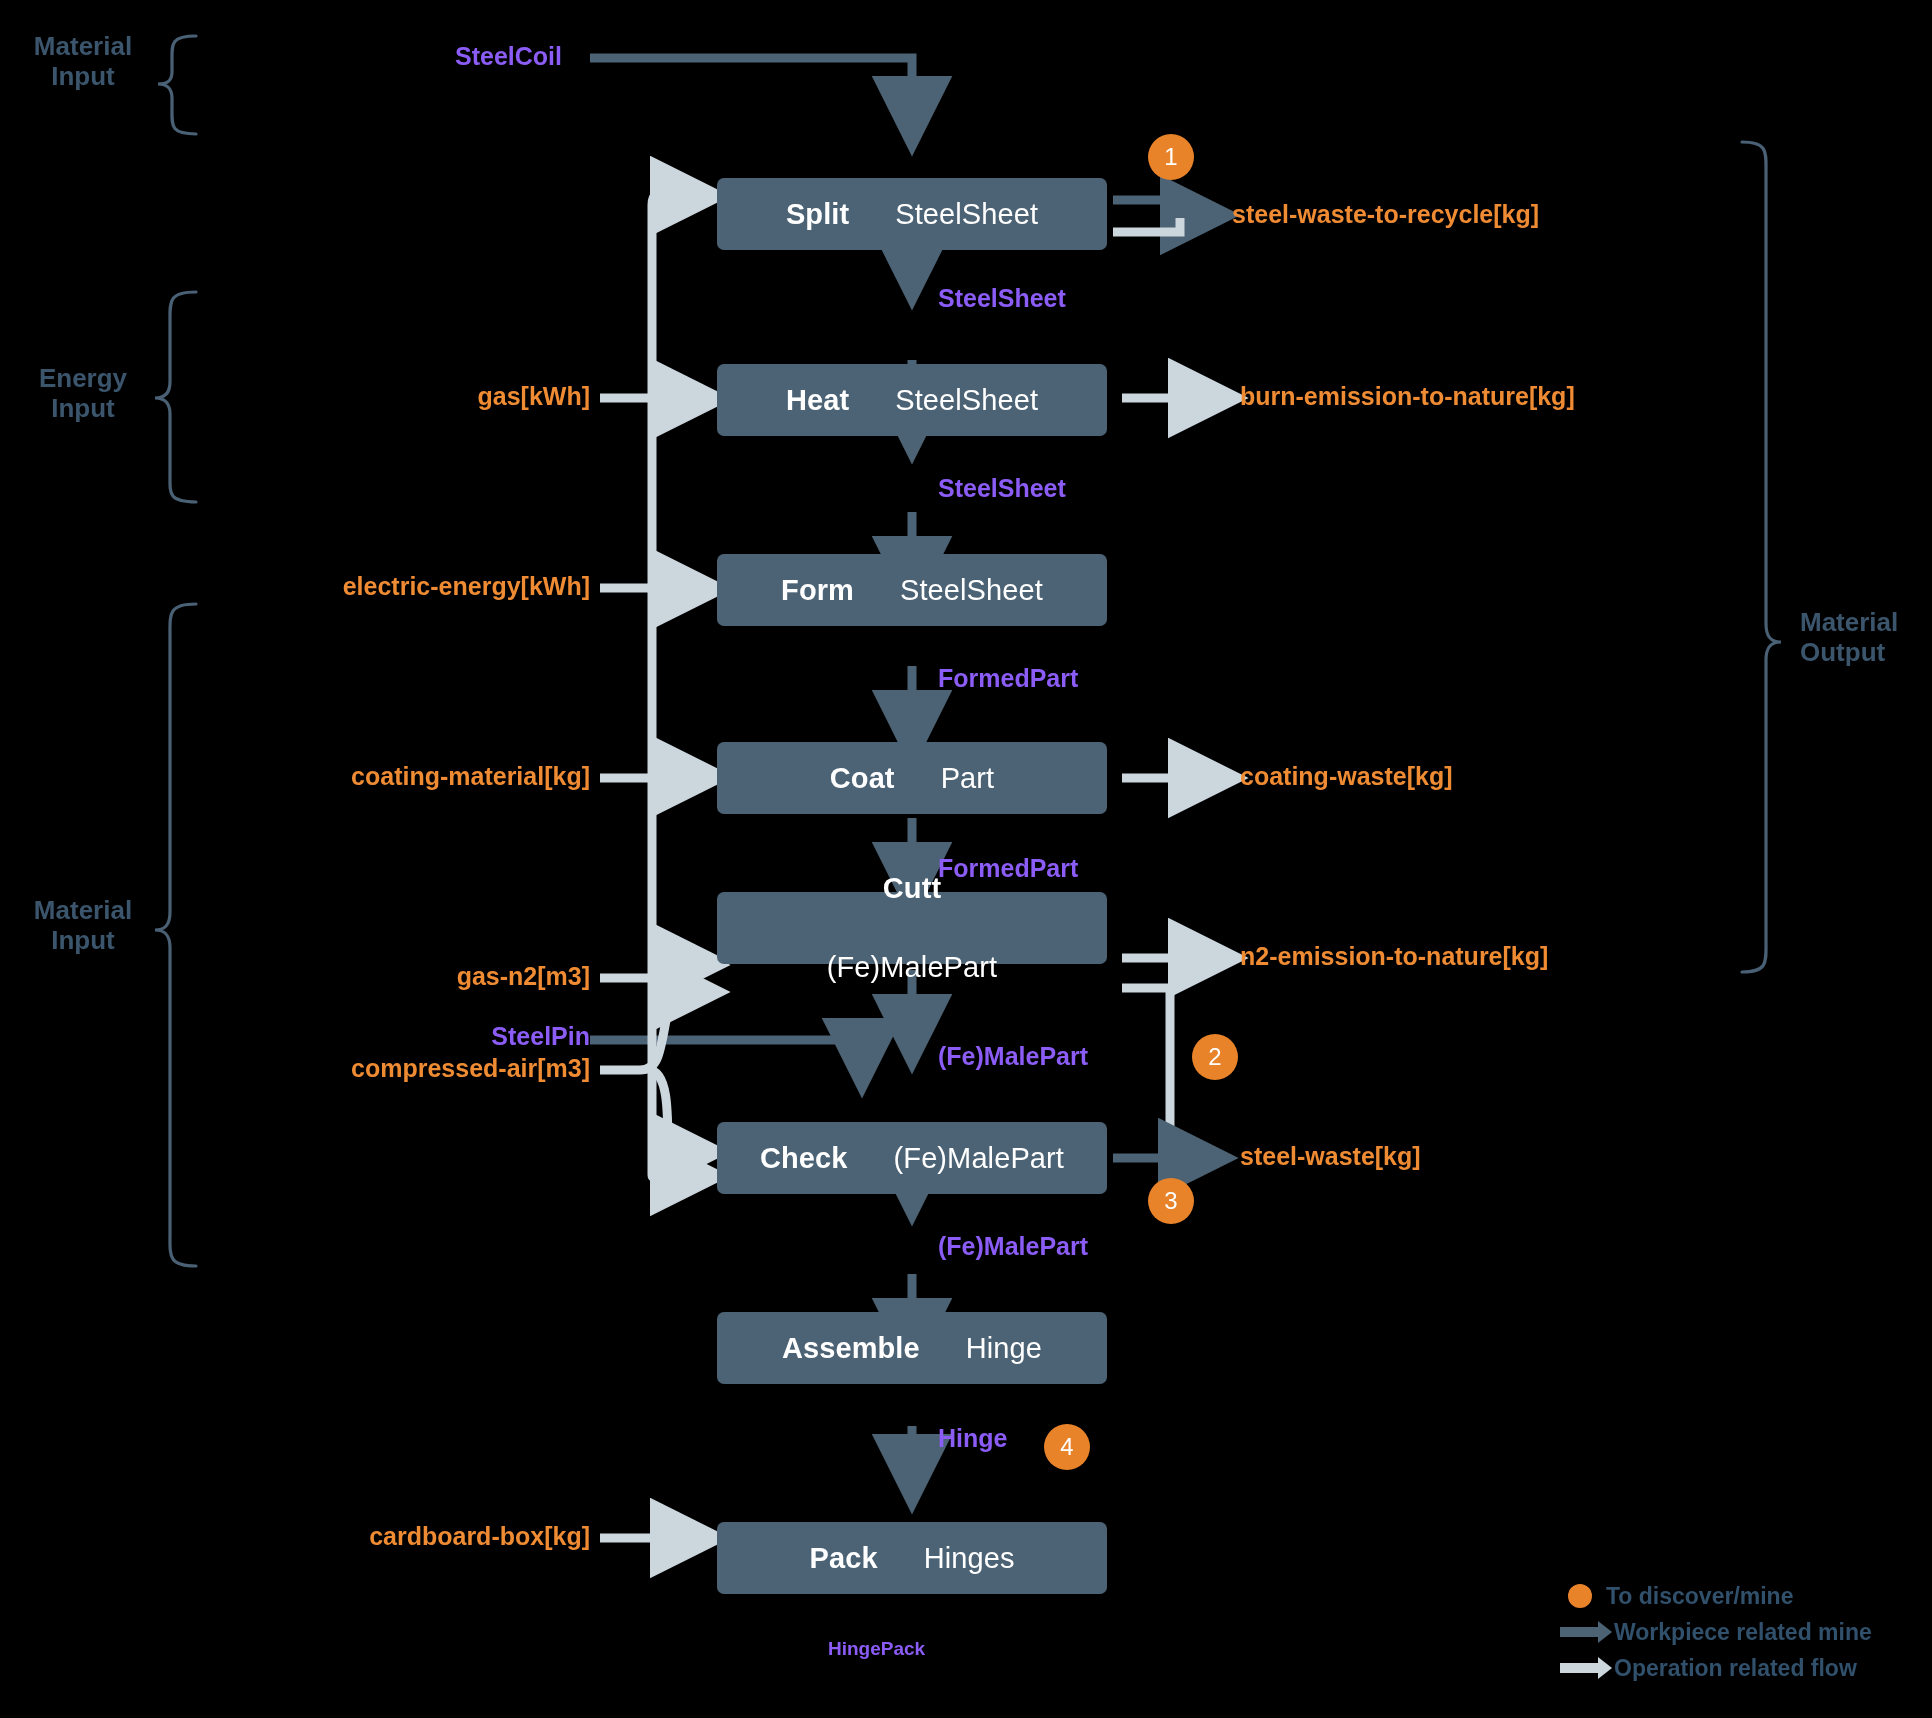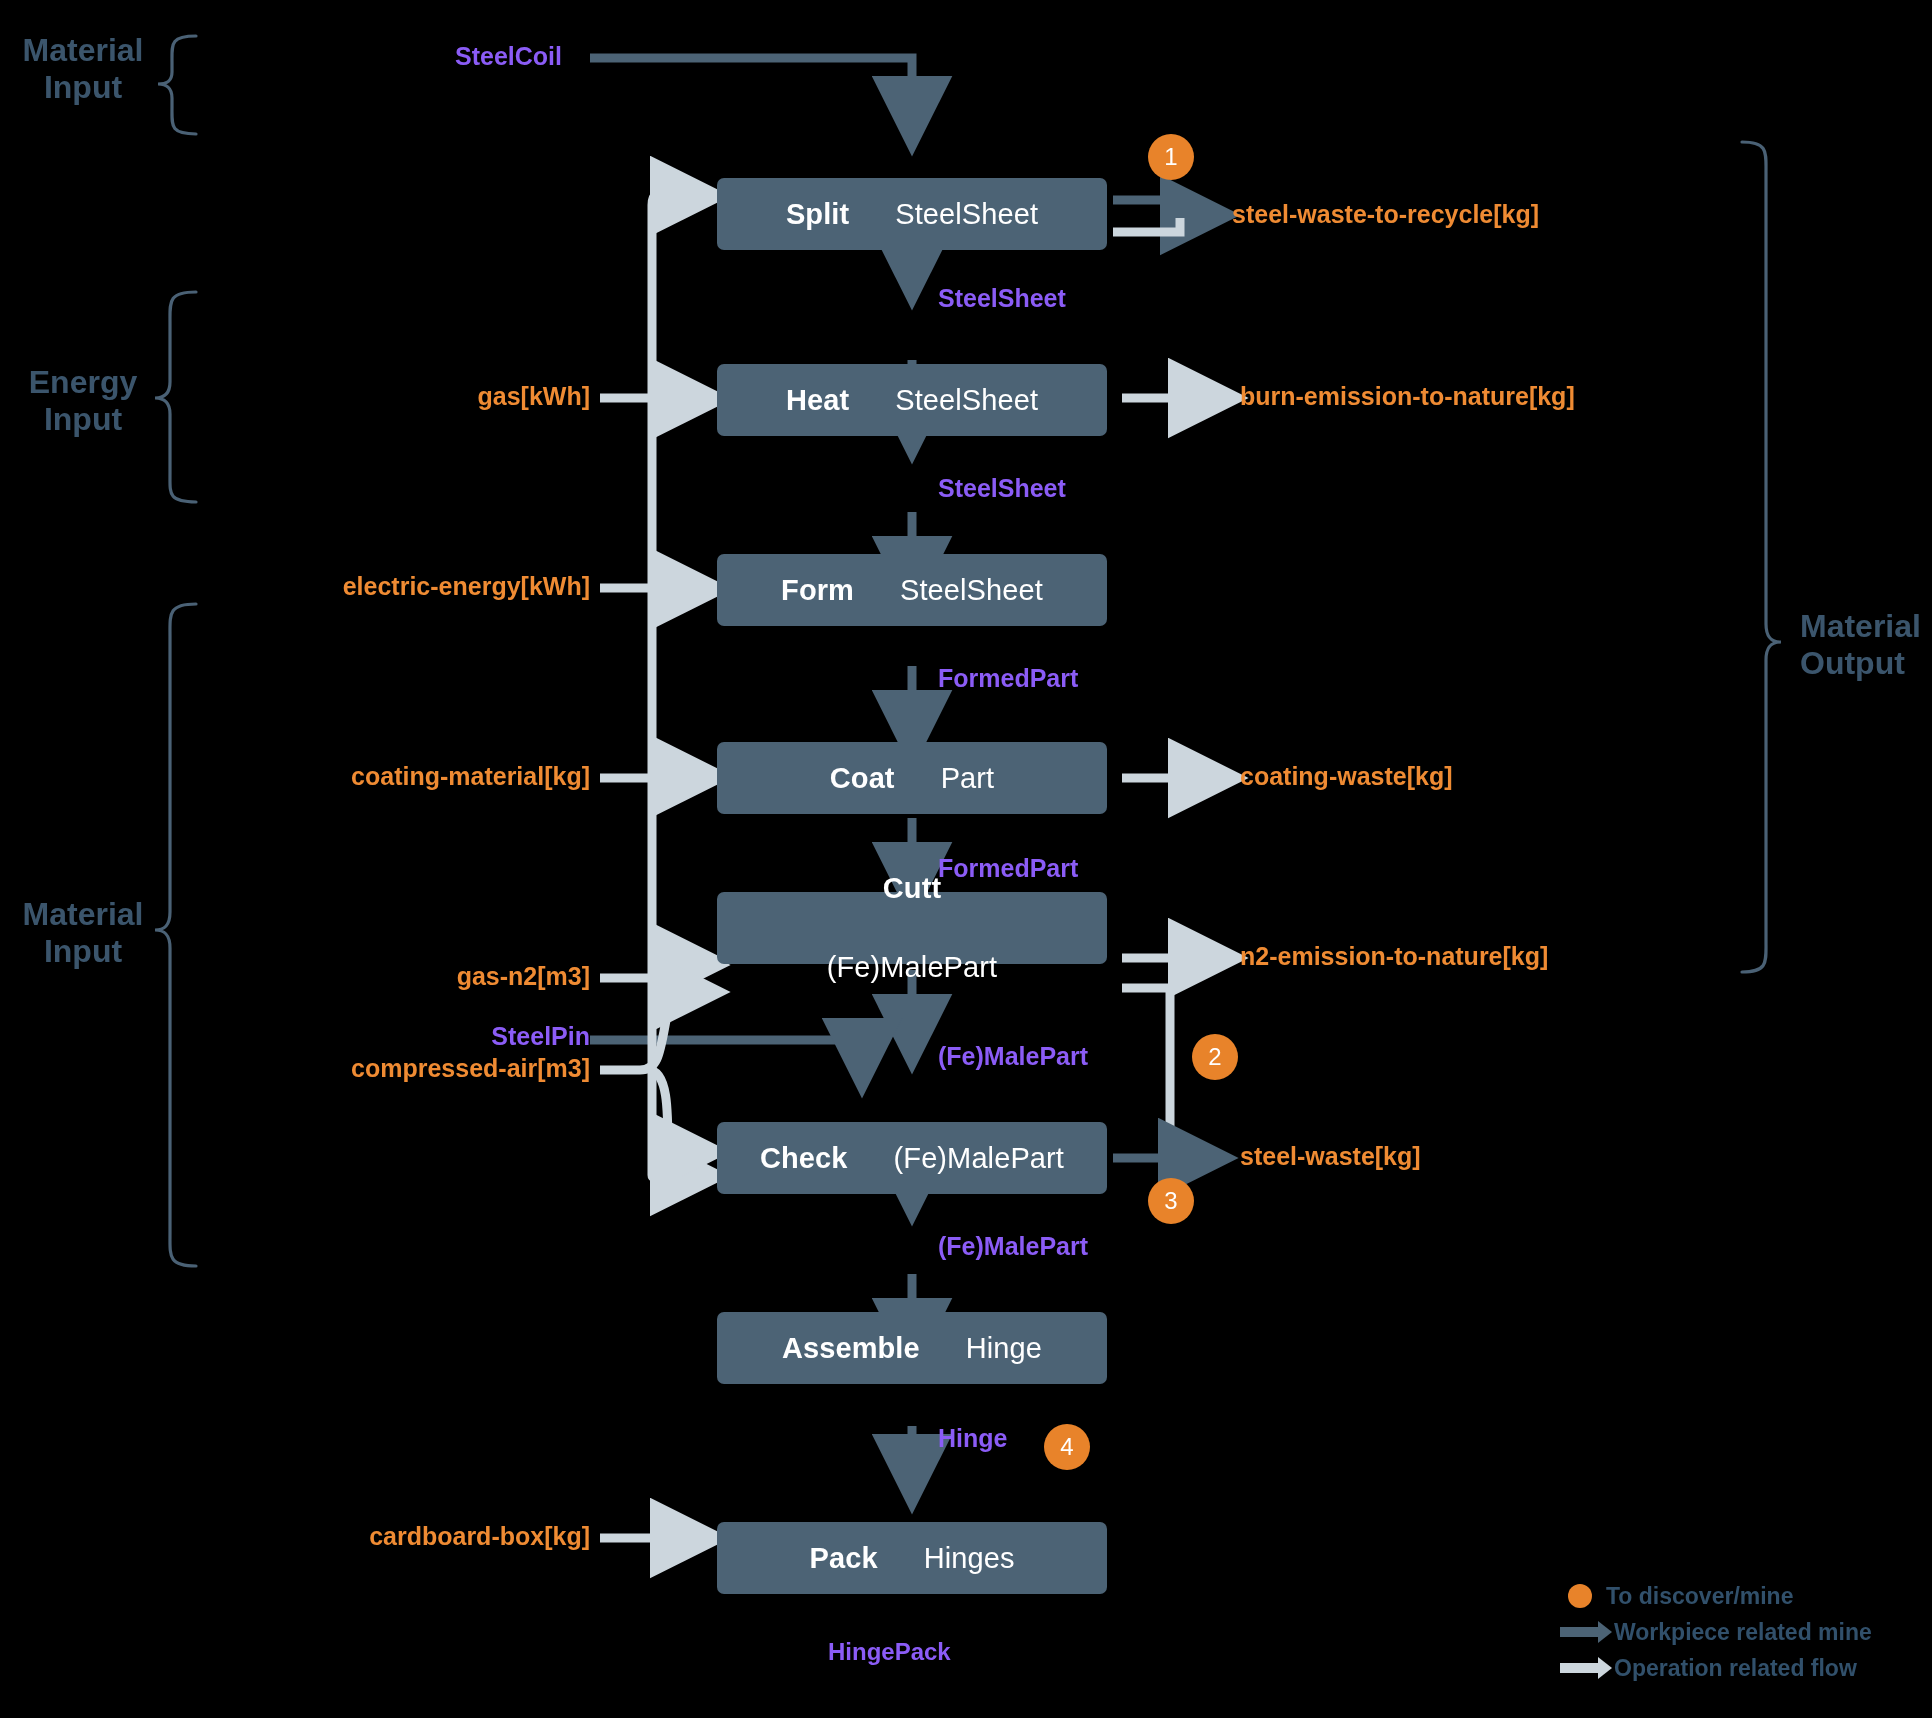--- a/index.html
+++ b/index.html
@@ -29,21 +29,21 @@
   
   .lbl {
     position: absolute;
     font-size: 25px;
     font-weight: bold;
     white-space: nowrap;
     line-height: 1.15;
   }
   .lbl.flow  { color: #8b5cf6; }        
   .lbl.orange{ color: #ef8b33; }        
-  .lbl.grp   { color: #3b556c; font-size: 32px; text-align: center; }
+  .lbl.grp   { color: #3b556c; font-size: 26px; text-align: center; }
   .lbl.r     { text-align: right; }
 
   
   .badge {
     position: absolute;
     width: 46px; height: 46px; border-radius: 50%;
     background: #e8832a;
     color: #ffffff; font-size: 24px; font-weight: 500;
     display: flex; align-items: center; justify-content: center;
   }
@@ -195,21 +195,21 @@
 
   <div class="lbl flow" style="left:455px; top:42px;">SteelCoil</div>
   <div class="lbl flow" style="left:938px; top:284px;">SteelSheet</div>
   <div class="lbl flow" style="left:938px; top:474px;">SteelSheet</div>
   <div class="lbl flow" style="left:938px; top:664px;">FormedPart</div>
   <div class="lbl flow" style="left:938px; top:854px;">FormedPart</div>
   <div class="lbl flow" style="left:938px; top:1042px;">(Fe)MalePart</div>
   <div class="lbl flow" style="left:938px; top:1232px;">(Fe)MalePart</div>
   <div class="lbl flow r" style="left:330px; top:1022px; width:260px;">SteelPin</div>
   <div class="lbl flow" style="left:938px; top:1424px;">Hinge</div>
-  <div class="lbl flow" style="left:828px; top:1638px; font-size:24px;">HingePack</div>
+  <div class="lbl flow" style="left:828px; top:1638px; font-size:19px;">HingePack</div>
 
   <div class="lbl orange r" style="left:190px; top:382px; width:400px;">gas[kWh]</div>
   <div class="lbl orange r" style="left:130px; top:572px; width:460px;">electric-energy[kWh]</div>
   <div class="lbl orange r" style="left:130px; top:762px; width:460px;">coating-material[kg]</div>
   <div class="lbl orange r" style="left:190px; top:962px; width:400px;">gas-n2[m3]</div>
   <div class="lbl orange r" style="left:130px; top:1054px; width:460px;">compressed-air[m3]</div>
   <div class="lbl orange r" style="left:130px; top:1522px; width:460px;">cardboard-box[kg]</div>
 
   <div class="lbl orange" style="left:1232px; top:200px;">steel-waste-to-recycle[kg]</div>
   <div class="lbl orange" style="left:1240px; top:382px;">burn-emission-to-nature[kg]</div>

